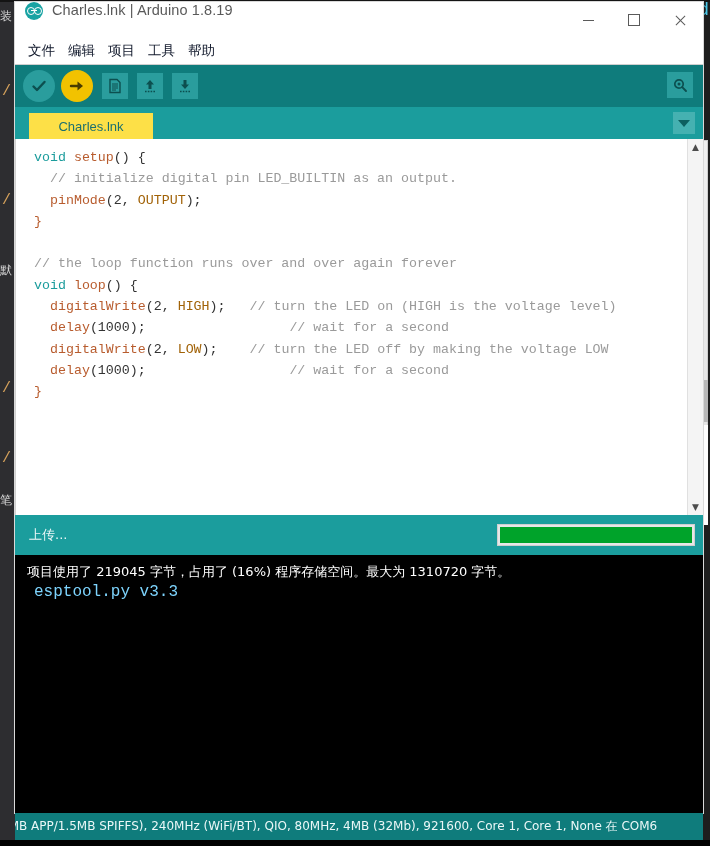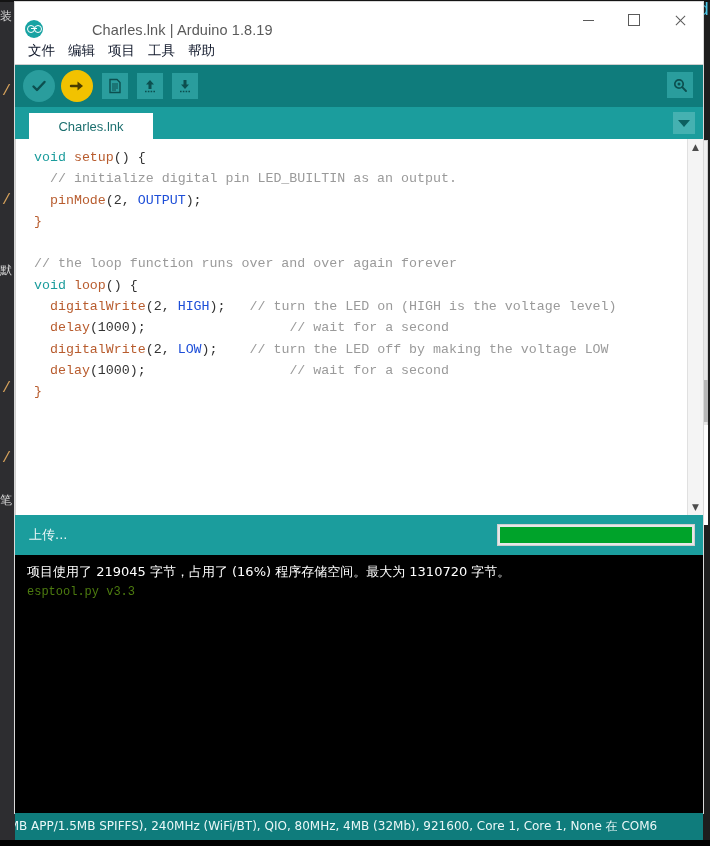--- a/index.html
+++ b/index.html
@@ -53,24 +53,23 @@
     left: 15px; top: 2px;
     width: 688px; height: 811px;
     background: #ffffff;
     box-shadow: 0 0 0 1px #d9d9d9;
     display: flex; flex-direction: column;
   }
 
   
   .titlebar {
     height: 36px; background: #ffffff;
-    display: flex; align-items: flex-end;
+    display: flex; align-items: flex-start;
     flex: 0 0 auto;
     position: relative;
-    gap: 40px;
   }
   .app-icon {
     width: 18px; height: 18px; margin-left: 10px; margin-right: 9px;
     border-radius: 50%;
     background: #18a3a3;
     position: relative; flex: 0 0 auto;
   }
   .app-icon::before, .app-icon::after {
     content: ""; position: absolute; top: 5px; width: 6px; height: 6px;
     border: 1.6px solid #ffffff; border-radius: 50%;
@@ -138,21 +137,21 @@
 
   
   .tabbar {
     height: 32px; background: #1b9d9d;
     display: flex; align-items: flex-end;
     position: relative; flex: 0 0 auto;
   }
   .tab {
     margin-left: 14px;
     height: 26px; min-width: 96px;
-    background: #ffffff;
+    background: #fde047;
     display: flex; align-items: center; justify-content: center;
     padding: 0 14px;
     font-size: 13px; color: #1c6f6f;
   }
   .tab-menu-btn {
     position: absolute; right: 8px; top: 5px;
     width: 22px; height: 22px;
     background: #45b1b1;
     display: flex; align-items: center; justify-content: center;
   }
@@ -176,21 +175,21 @@
     padding: 8px 0 0 18px;
     font-family: "Liberation Mono", "DejaVu Sans Mono", monospace;
     font-size: 13.3px;
     line-height: 21.3px;
     white-space: pre;
     color: #333333;
     overflow: hidden;
   }
   .k-type    { color: #1b9c9c; }     
   .k-fn      { color: #b85c2e; }     
-  .k-const   { color: #1d4ed8; }     
+  .k-const   { color: #a16207; }     
   .k-comment { color: #9a9a9a; }
   .k-plain   { color: #333333; }
   .k-brace   { color: #b85c2e; }
 
   .vscroll {
     width: 15px; background: #f4f4f4;
     border-left: 1px solid #e0e0e0;
     position: relative; flex: 0 0 auto;
   }
   .vs-arrow {
@@ -230,21 +229,21 @@
     flex: 0 0 auto;
     overflow: hidden;
   }
   .con-line {
     font-family: "DejaVu Sans", sans-serif;
     font-size: 13px; line-height: 21px; color: #ffffff;
     white-space: pre;
   }
   .con-line.mono {
     font-family: "Liberation Mono", "DejaVu Sans Mono", monospace;
-    color: #4d7c0f; font-size: 12px;
+    color: #7dd3fc; font-size: 16px; margin-left: 7px;
   }
 
   
   .boardbar {
     position: absolute; left: 15px; bottom: 6px;
     width: 688px; height: 27px;
     background: #0f7c7c;
     display: flex; align-items: center;
     overflow: hidden;
   }

